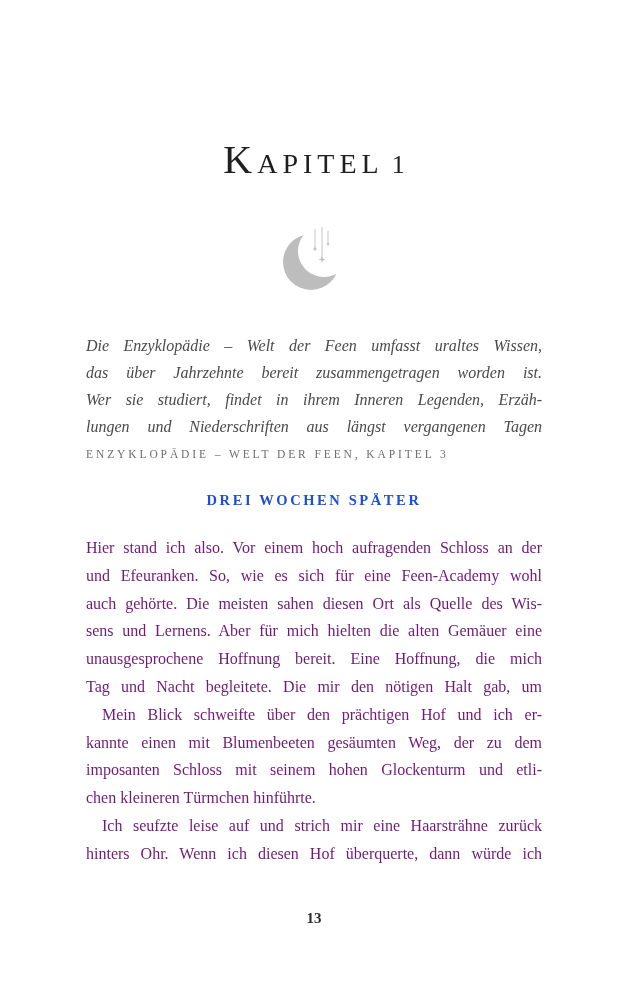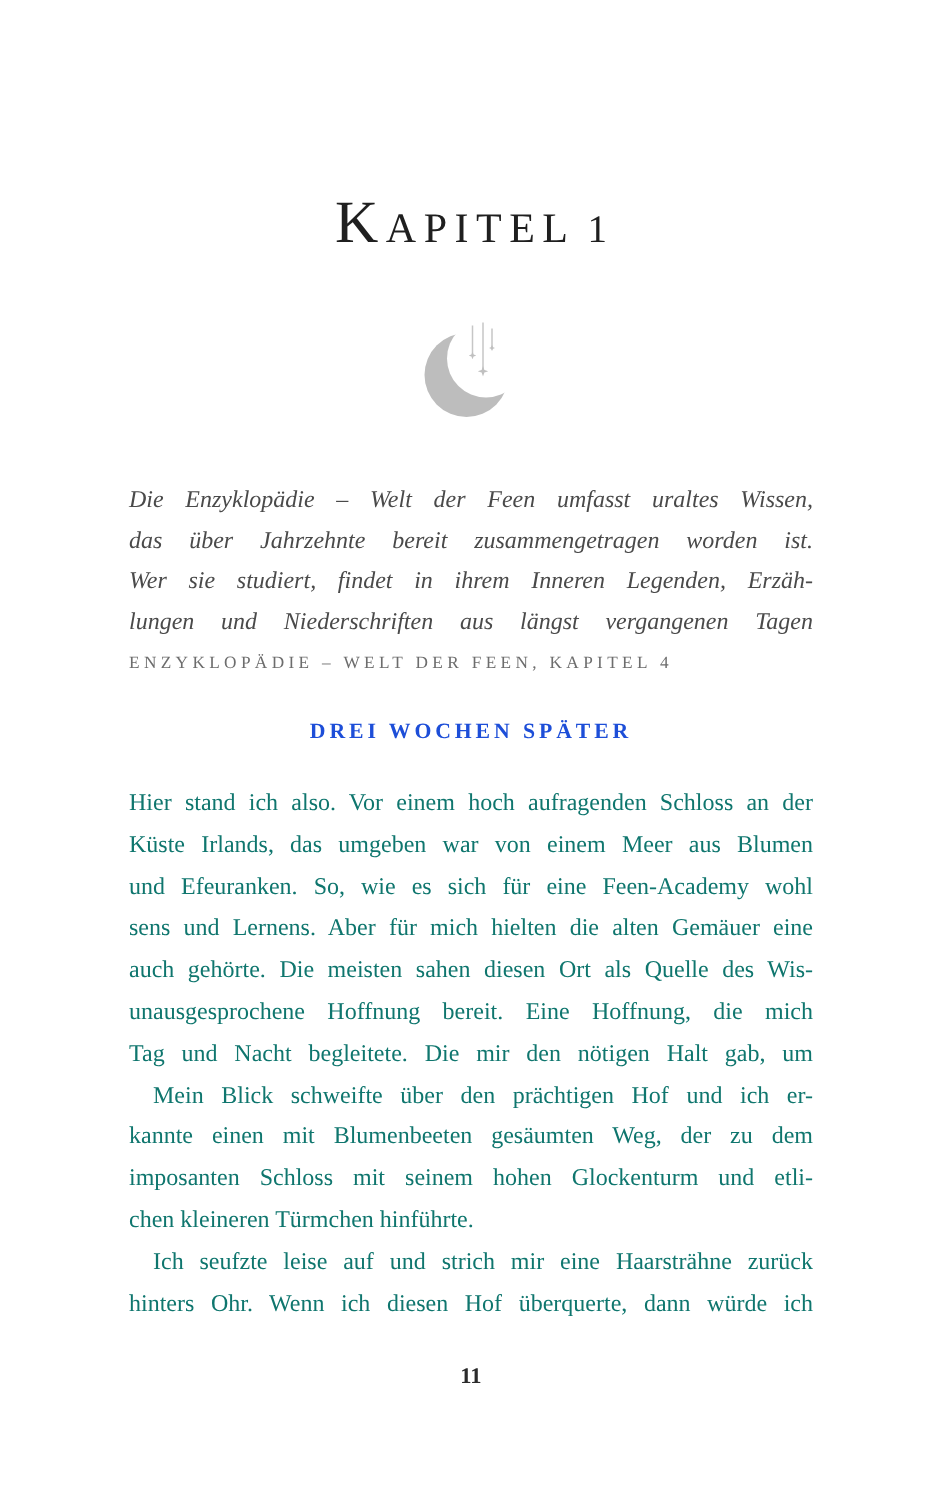--- a/index.html
+++ b/index.html
@@ -7,21 +7,21 @@
     padding: 0;
     background: #ffffff;
   }
   .page {
     position: relative;
     width: 628px;
     height: 1000px;
     margin: 0 auto;
     background: #ffffff;
     box-sizing: border-box;
-    padding: 0 86px;
+    padding: 12px 86px;
     overflow: hidden;
     font-family: "Liberation Serif", serif;
   }
   
   .chapter-title {
     margin: 126px 0 0 0;
     text-align: center;
     font-weight: 400;
     color: #1f1f1f;
     font-size: 40px;
@@ -71,21 +71,21 @@
     font-size: 14.5px;
     letter-spacing: 2.6px;
     color: #1d4ed8;
     line-height: 20px;
   }
   
   .body-text {
     margin-top: 24px;
     font-size: 16px;
     line-height: 27.8px;
-    color: #0f766e;
+    color: #701a75;
   }
   .indent-first {
     text-indent: 16px;
   }
   
   .page-number {
     position: absolute;
     top: 910px;
     left: 0;
     right: 0;
@@ -122,42 +122,41 @@
         <path d="M49 24 L50 26 L49 28 L48 26 Z M47 26 L49 25.2 L51 26 L49 26.8 Z"></path>
       </g>
     </svg>
   </div>
 
   <div class="epigraph">
     <div class="jline">Die Enzyklopädie – Welt der Feen umfasst uraltes Wissen,</div>
     <div class="jline">das über Jahrzehnte bereit zusammengetragen worden ist.</div>
     <div class="jline">Wer sie studiert, findet in ihrem Inneren Legenden, Erzäh-</div>
     <div class="jline">lungen und Niederschriften aus längst vergangenen Tagen</div>
-    <div class="attribution">ENZYKLOPÄDIE – WELT DER FEEN, KAPITEL 4</div>
+    <div class="attribution">ENZYKLOPÄDIE – WELT DER FEEN, KAPITEL 3</div>
   </div>
 
   <h2 class="section-heading">DREI WOCHEN SPÄTER</h2>
 
   <div class="body-text">
     <div>
       <div class="jline">Hier stand ich also. Vor einem hoch aufragenden Schloss an der</div>
-      <div class="jline">Küste Irlands, das umgeben war von einem Meer aus Blumen</div>
       <div class="jline">und Efeuranken. So, wie es sich für eine Feen-Academy wohl</div>
+      <div class="jline">auch gehörte. Die meisten sahen diesen Ort als Quelle des Wis-</div>
       <div class="jline">sens und Lernens. Aber für mich hielten die alten Gemäuer eine</div>
-      <div class="jline">auch gehörte. Die meisten sahen diesen Ort als Quelle des Wis-</div>
       <div class="jline">unausgesprochene Hoffnung bereit. Eine Hoffnung, die mich</div>
       <div class="jline">Tag und Nacht begleitete. Die mir den nötigen Halt gab, um</div>
     </div>
     <div>
       <div class="jline indent-first">Mein Blick schweifte über den prächtigen Hof und ich er-</div>
       <div class="jline">kannte einen mit Blumenbeeten gesäumten Weg, der zu dem</div>
       <div class="jline">imposanten Schloss mit seinem hohen Glockenturm und etli-</div>
       <div>chen kleineren Türmchen hinführte.</div>
     </div>
     <div>
       <div class="jline indent-first">Ich seufzte leise auf und strich mir eine Haarsträhne zurück</div>
       <div class="jline">hinters Ohr. Wenn ich diesen Hof überquerte, dann würde ich</div>
     </div>
   </div>
 
-  <div class="page-number">11</div>
+  <div class="page-number">13</div>
 
 </div>
 
 </body></html>

